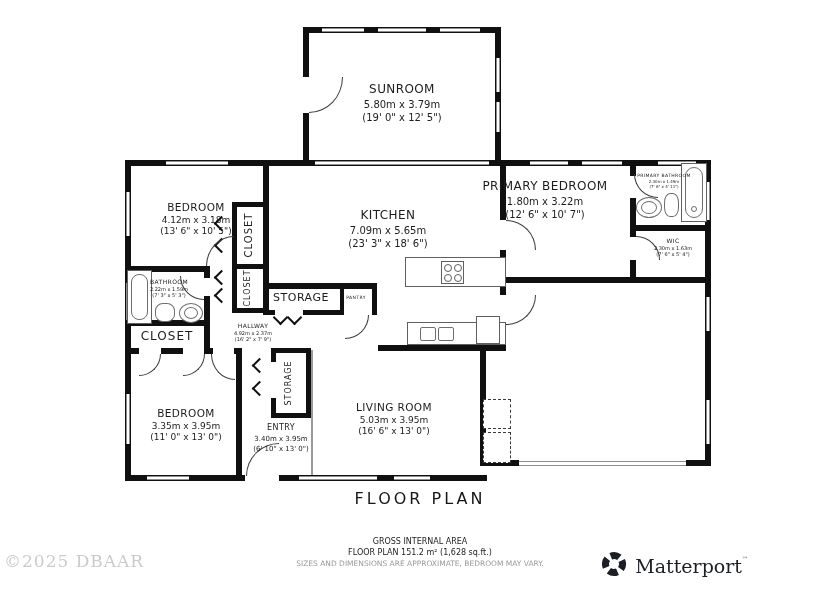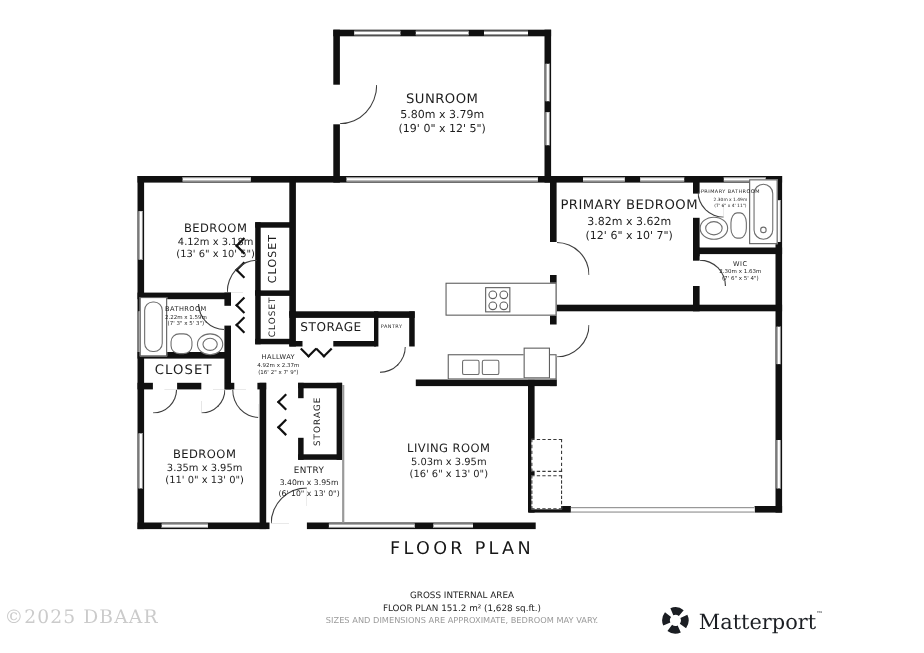--- a/index.html
+++ b/index.html
@@ -179,23 +179,28 @@
   <div class="lbl" style="left:402px;top:103px">
     <div class="rn">SUNROOM</div>
     <div class="rd">5.80m x 3.79m</div>
     <div class="rd">(19' 0" x 12' 5")</div>
   </div>
   <div class="lbl md" style="left:196px;top:220px">
     <div class="rn">BEDROOM</div>
     <div class="rd">4.12m x 3.18m</div>
     <div class="rd">(13' 6" x 10' 5")</div>
   </div>
-  <div class="lbl" style="left:572px;top:200px">
+  <div class="lbl" style="left:388px;top:229px">
+    <div class="rn">KITCHEN</div>
+    <div class="rd">7.09m x 5.65m</div>
+    <div class="rd">(23' 3" x 18' 6")</div>
+  </div>
+  <div class="lbl" style="left:545px;top:200px">
     <div class="rn">PRIMARY BEDROOM</div>
-    <div class="rd">3.82m x 3.62m</div>
+    <div class="rd">1.80m x 3.22m</div>
     <div class="rd">(12' 6" x 10' 7")</div>
   </div>
   <div class="lbl xs" style="left:664px;top:181px">
     <div class="rn">PRIMARY BATHROOM</div>
     <div class="rd">2.30m x 1.49m</div>
     <div class="rd">(7' 6" x 4' 11")</div>
   </div>
   <div class="lbl sm" style="left:673px;top:247px">
     <div class="rn">WIC</div>
     <div class="rd">2.30m x 1.63m</div>
@@ -232,21 +237,21 @@
   <div class="lbl md" style="left:186px;top:426px">
     <div class="rn">BEDROOM</div>
     <div class="rd">3.35m x 3.95m</div>
     <div class="rd">(11' 0" x 13' 0")</div>
   </div>
   <div class="lbl sm" style="left:281px;top:438px;line-height:1.45">
     <div class="rn" style="font-size:8px">ENTRY</div>
     <div class="rd" style="font-size:7px">3.40m x 3.95m</div>
     <div class="rd" style="font-size:7px">(6' 10" x 13' 0")</div>
   </div>
-  <div class="lbl md" style="left:408px;top:420px">
+  <div class="lbl md" style="left:394px;top:420px">
     <div class="rn">LIVING ROOM</div>
     <div class="rd">5.03m x 3.95m</div>
     <div class="rd">(16' 6" x 13' 0")</div>
   </div>
 
   <div id="plan-title">FLOOR PLAN</div>
 
   <div id="footer">
     <div>GROSS INTERNAL AREA</div>
     <div>FLOOR PLAN 151.2 m² (1,628 sq.ft.)</div>

